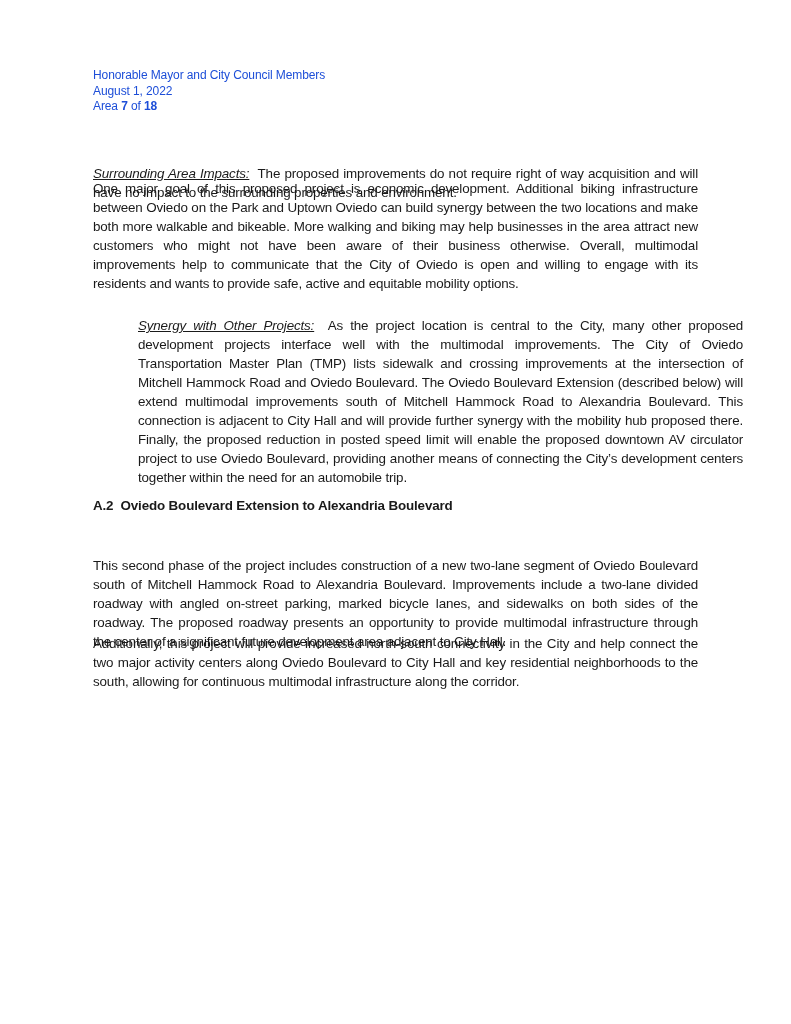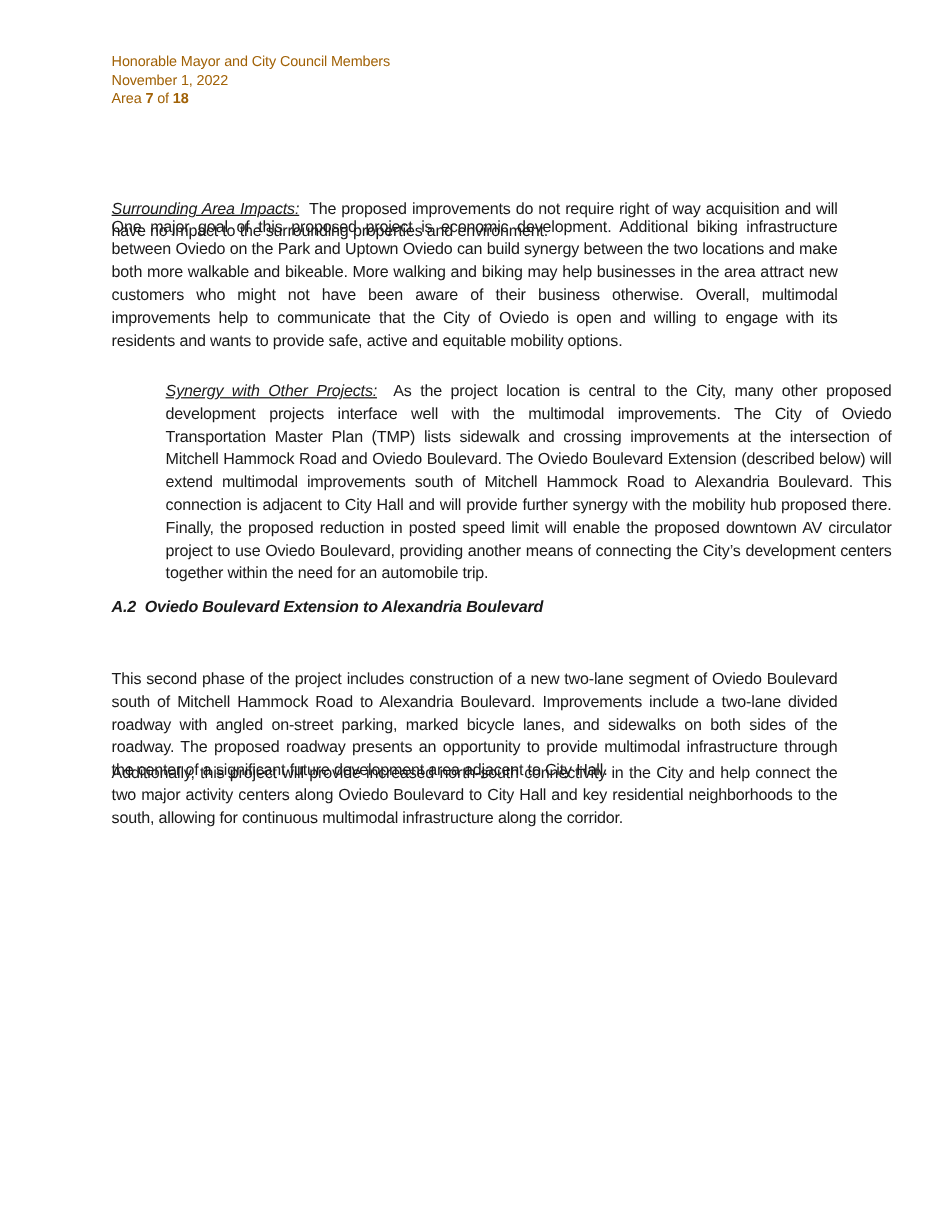--- a/index.html
+++ b/index.html
@@ -17,59 +17,59 @@
     }
     .page {
       position: absolute;
       left: 93px;
       top: 44px;
       width: 605px;
     }
     .header {
       font-size: 12px;
       line-height: 15.5px;
-      color: #a16207;
+      color: #1d4ed8;
       letter-spacing: -0.1px;
+      margin-top: 24px;
     }
     .header b { font-weight: bold; }
     .para {
       font-size: 13.4px;
       line-height: 19px;
       text-align: justify;
       margin: 0;
       letter-spacing: -0.15px;
     }
     .lead {
       font-style: italic;
       text-decoration: underline;
     }
     .heading {
       font-size: 13.4px;
       line-height: 19px;
       font-weight: bold;
       margin: 0;
       letter-spacing: -0.15px;
-      font-style: italic;
     }
     #p-surrounding { position: absolute; top: 73px; margin-top: 47px; }
     #p-goal { position: absolute; top: 135px; }
     #p-synergy { position: absolute; top: 272px; margin-left: 45px; }
     #h-a2 { position: absolute; top: 452px; }
     #p-a2 { position: absolute; top: 471px; margin-top: 41px; }
     #p-additionally { position: absolute; top: 590px; }
     .block { width: 605px; }
   </style>
 </head>
 <body>
 
 <div class="page">
 
   <div class="header">
     <div>Honorable Mayor and City Council Members</div>
-    <div>November 1, 2022</div>
+    <div>August 1, 2022</div>
     <div><span>Area </span><b>7</b><span> of </span><b>18</b></div>
   </div>
 
   <p id="p-surrounding" class="para block"><span class="lead">Surrounding Area Impacts:</span><span style="white-space: pre-wrap;">  The proposed improvements do not require right of way acquisition and will have no impact to the surrounding properties and environment.</span></p>
 
   <p id="p-goal" class="para block">One major goal of this proposed project is economic development. Additional biking infrastructure between Oviedo on the Park and Uptown Oviedo can build synergy between the two locations and make both more walkable and bikeable. More walking and biking may help businesses in the area attract new customers who might not have been aware of their business otherwise. Overall, multimodal improvements help to communicate that the City of Oviedo is open and willing to engage with its residents and wants to provide safe, active and equitable mobility options.</p>
 
   <p id="p-synergy" class="para block"><span class="lead">Synergy with Other Projects:</span><span style="white-space: pre-wrap;">  As the project location is central to the City, many other proposed development projects interface well with the multimodal improvements. The City of Oviedo Transportation Master Plan (TMP) lists sidewalk and crossing improvements at the intersection of Mitchell Hammock Road and Oviedo Boulevard. The Oviedo Boulevard Extension (described below) will extend multimodal improvements south of Mitchell Hammock Road to Alexandria Boulevard. This connection is adjacent to City Hall and will provide further synergy with the mobility hub proposed there. Finally, the proposed reduction in posted speed limit will enable the proposed downtown AV circulator project to use Oviedo Boulevard, providing another means of connecting the City’s development centers together within the need for an automobile trip.</span></p>
 
   <p id="h-a2" class="heading block" style="white-space: pre;">A.2  Oviedo Boulevard Extension to Alexandria Boulevard</p>

